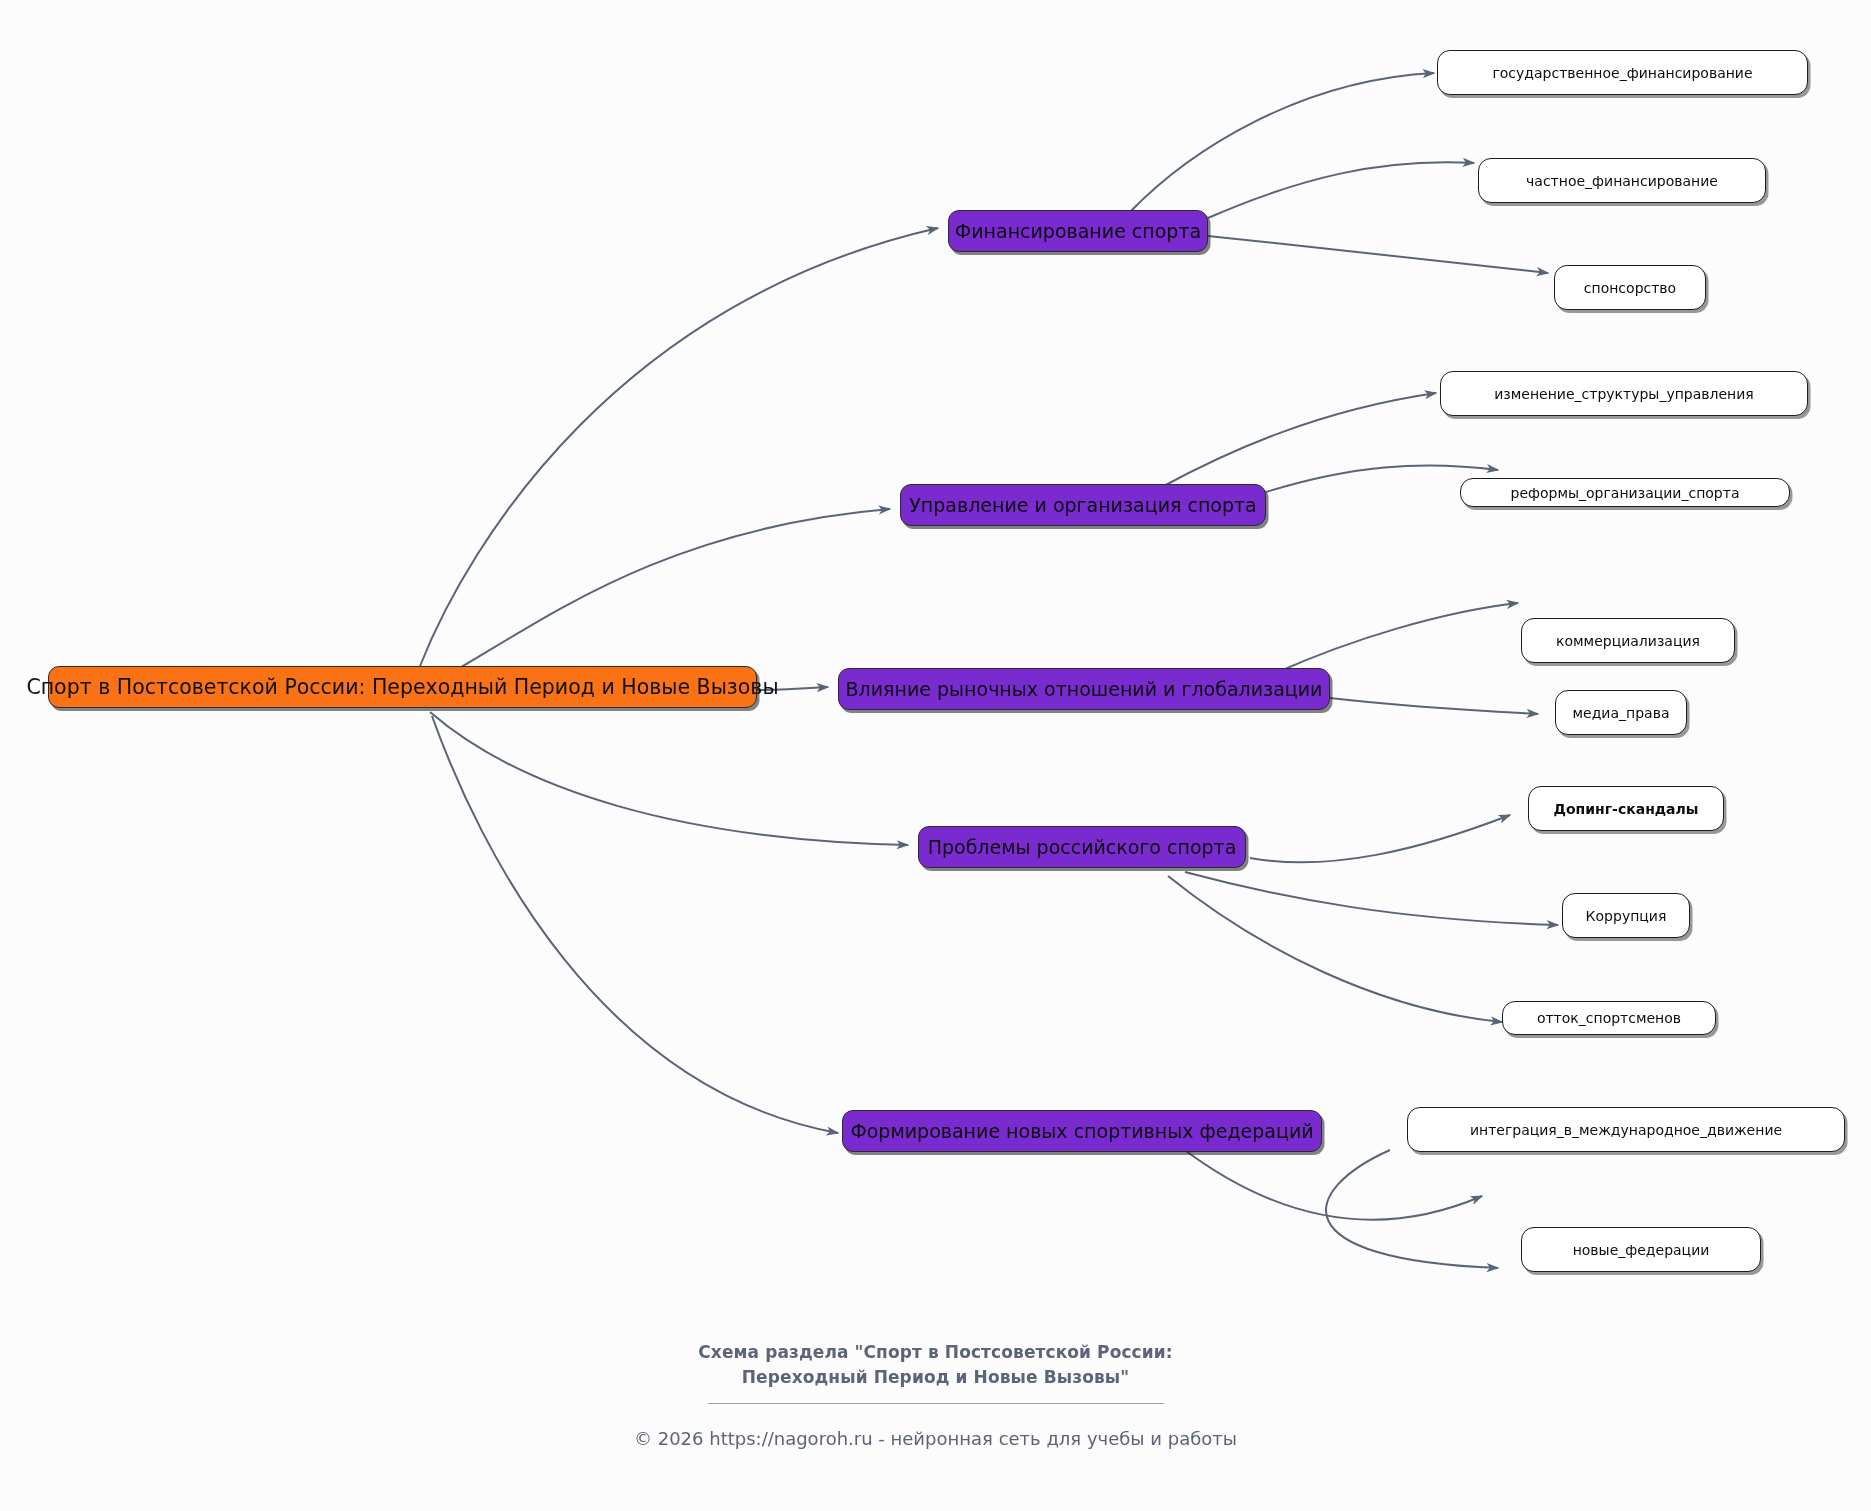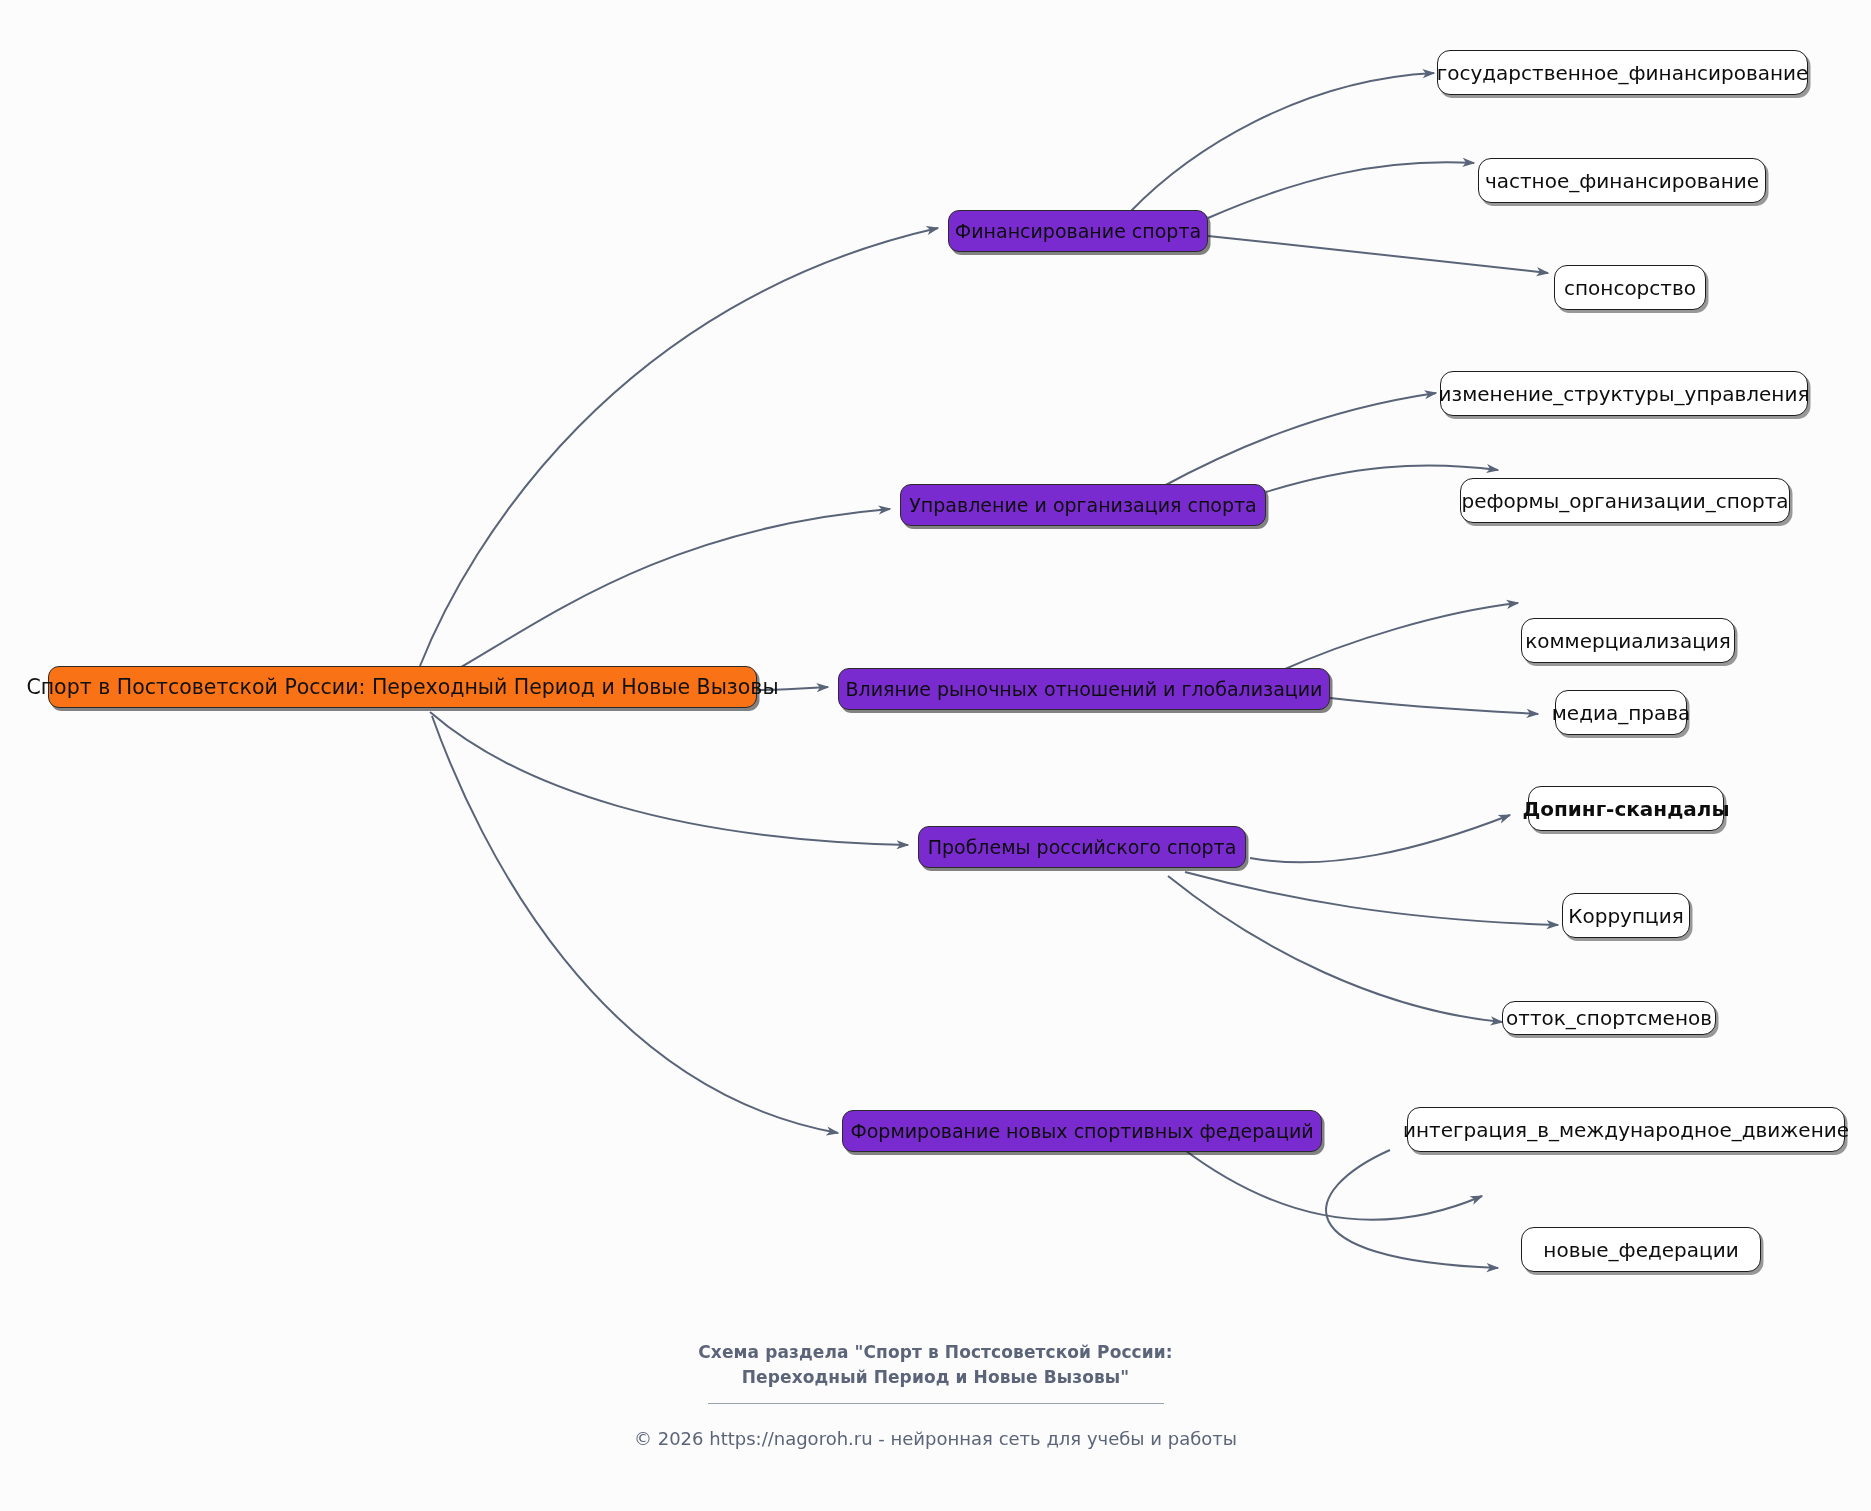--- a/index.html
+++ b/index.html
@@ -49,21 +49,21 @@
     border-radius: 11px;
     color: #0d0d0d;
     font-size: 19px;
     box-shadow: 2.5px 3px 0 rgba(30,30,30,0.55);
   }
   .node-leaf {
     background: #ffffff;
     border: 1.7px solid #1d1d1d;
     border-radius: 13px;
     color: #0d0d0d;
-    font-size: 20px;
+    font-size: 14px;
     box-shadow: 2.5px 3px 0 rgba(30,30,30,0.45);
   }
   #footer {
     position: absolute;
     left: 0;
     width: 1871px;
     text-align: center;
   }
   .footer-caption {
     font-size: 17px;
@@ -138,21 +138,21 @@
   <div class="node node-leaf" style="left:1554px; top:265px; width:152px; height:45px;">
     <span>спонсорство</span>
   </div>
 
   <div class="node node-branch" style="left:900px; top:484px; width:366px; height:42px;">
     <span>Управление и организация спорта</span>
   </div>
   <div class="node node-leaf" style="left:1440px; top:371px; width:368px; height:45px;">
     <span>изменение_структуры_управления</span>
   </div>
-  <div class="node node-leaf" style="left:1460px; top:478px; width:330px; height:45px;">
+  <div class="node node-leaf" style="left:1460px; top:478px; width:330px; height:29px;">
     <span>реформы_организации_спорта</span>
   </div>
 
   <div class="node node-branch" style="left:838px; top:668px; width:492px; height:42px;">
     <span>Влияние рыночных отношений и глобализации</span>
   </div>
   <div class="node node-leaf" style="left:1521px; top:583px; width:214px; height:45px;margin-top:35px;">
     <span>коммерциализация</span>
   </div>
   <div class="node node-leaf" style="left:1555px; top:690px; width:132px; height:45px;">

